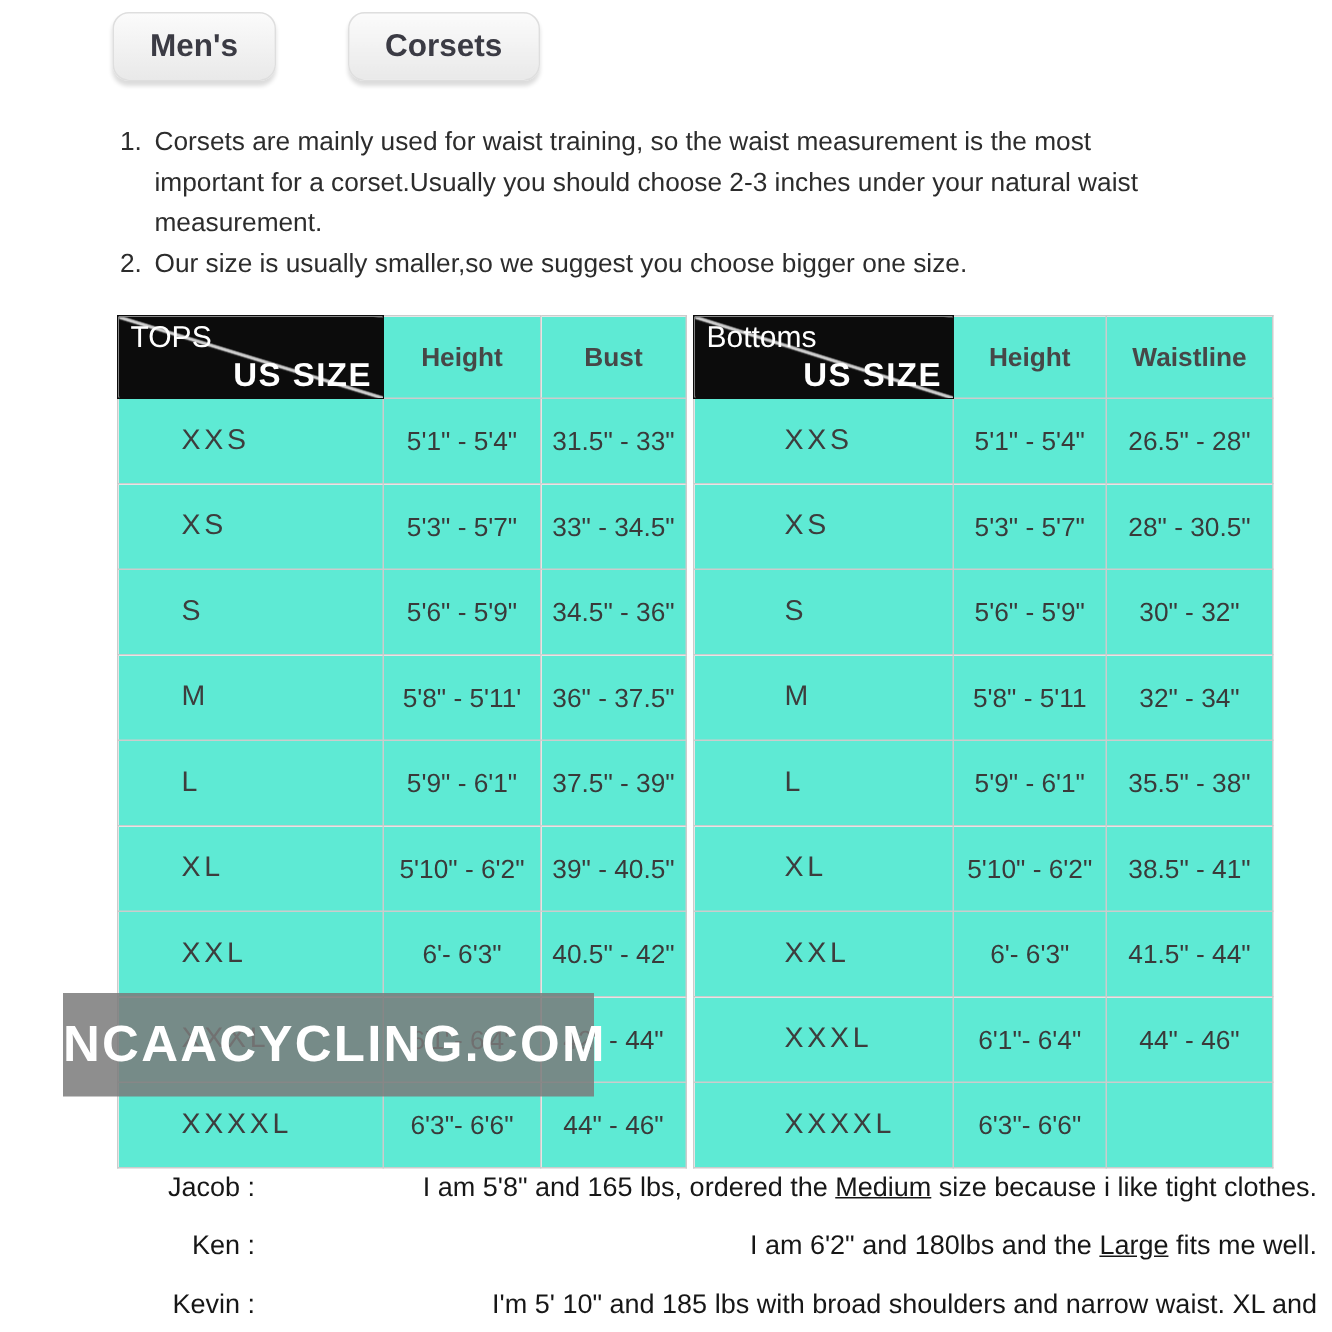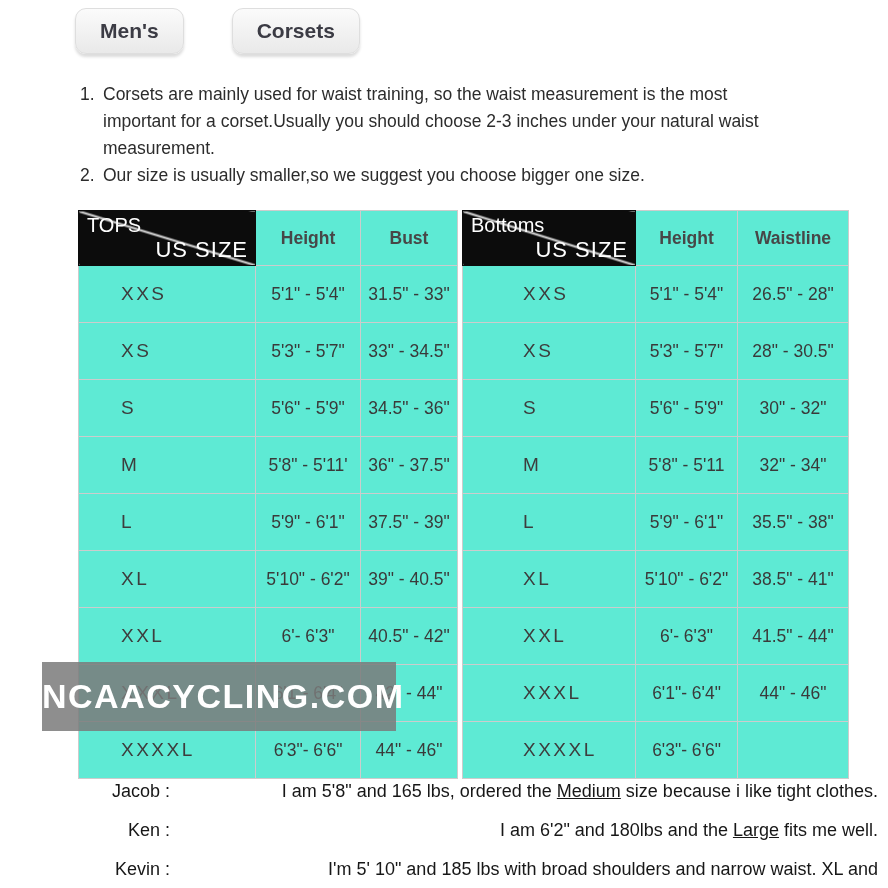--- a/index.html
+++ b/index.html
@@ -33,21 +33,21 @@
     position:relative;border:1px solid #0c0c0c;
     background:
       linear-gradient(to top right,
         rgba(0,0,0,0) calc(50% - 1.6px),
         #cfcfcf calc(50% - 0.6px),
         #cfcfcf calc(50% + 0.6px),
         rgba(0,0,0,0) calc(50% + 1.6px)),
       #0c0c0c;
   }
   .corner-top{position:absolute;top:3px;left:8px;color:#fff;font-size:20px;font-weight:normal;}
-  .corner-bottom{position:absolute;bottom:2px;right:7px;color:#fff;font-size:22px;font-weight:normal;letter-spacing:1px;margin-top:15px;}
+  .corner-bottom{position:absolute;bottom:2px;right:7px;color:#fff;font-size:22px;font-weight:bold;letter-spacing:1px;margin-top:15px;}
   td.size-cell{font-size:19px;letter-spacing:2.5px;color:#3d3d3d;text-align:left;}
   table.tops td.size-cell{padding-left:42px;}
   table.bottoms td.size-cell{padding-left:60px;}
   td.val-cell{font-size:17.5px;color:#3a3a3a;text-align:center;}
   
   .watermark{
     position:absolute;left:42px;top:662px;width:354px;height:69px;
     background:rgba(122,122,122,0.85);
     color:#ffffff;font-size:34px;font-weight:bold;letter-spacing:1.5px;
     text-align:center;line-height:69px;z-index:5;

